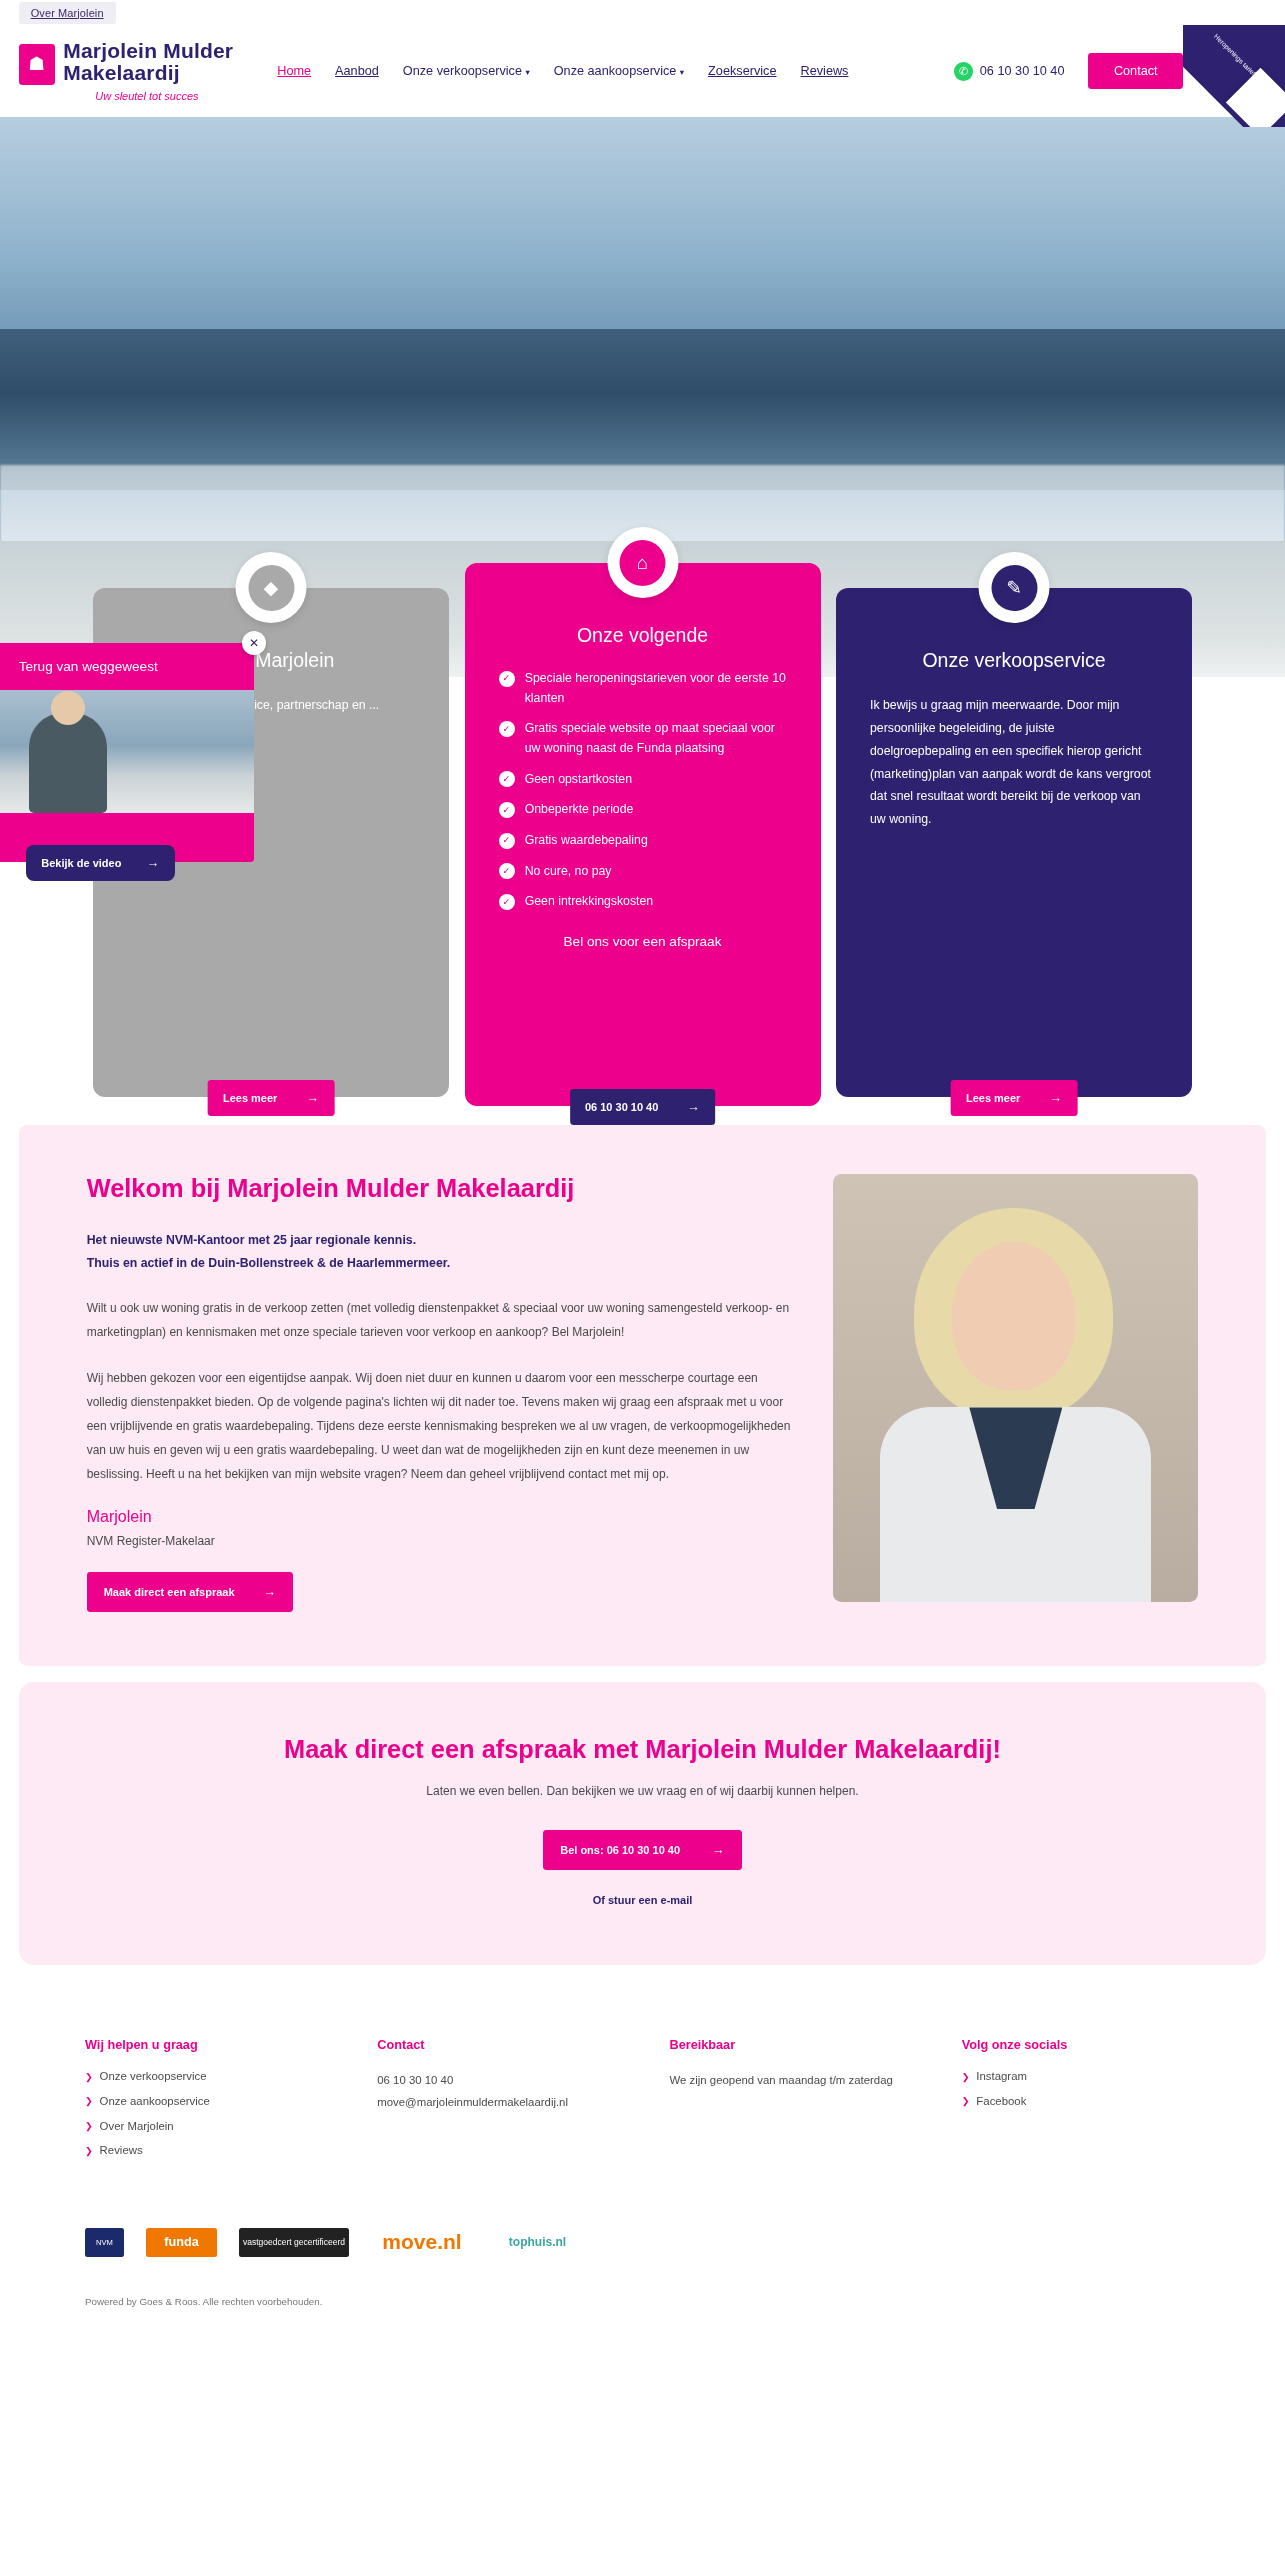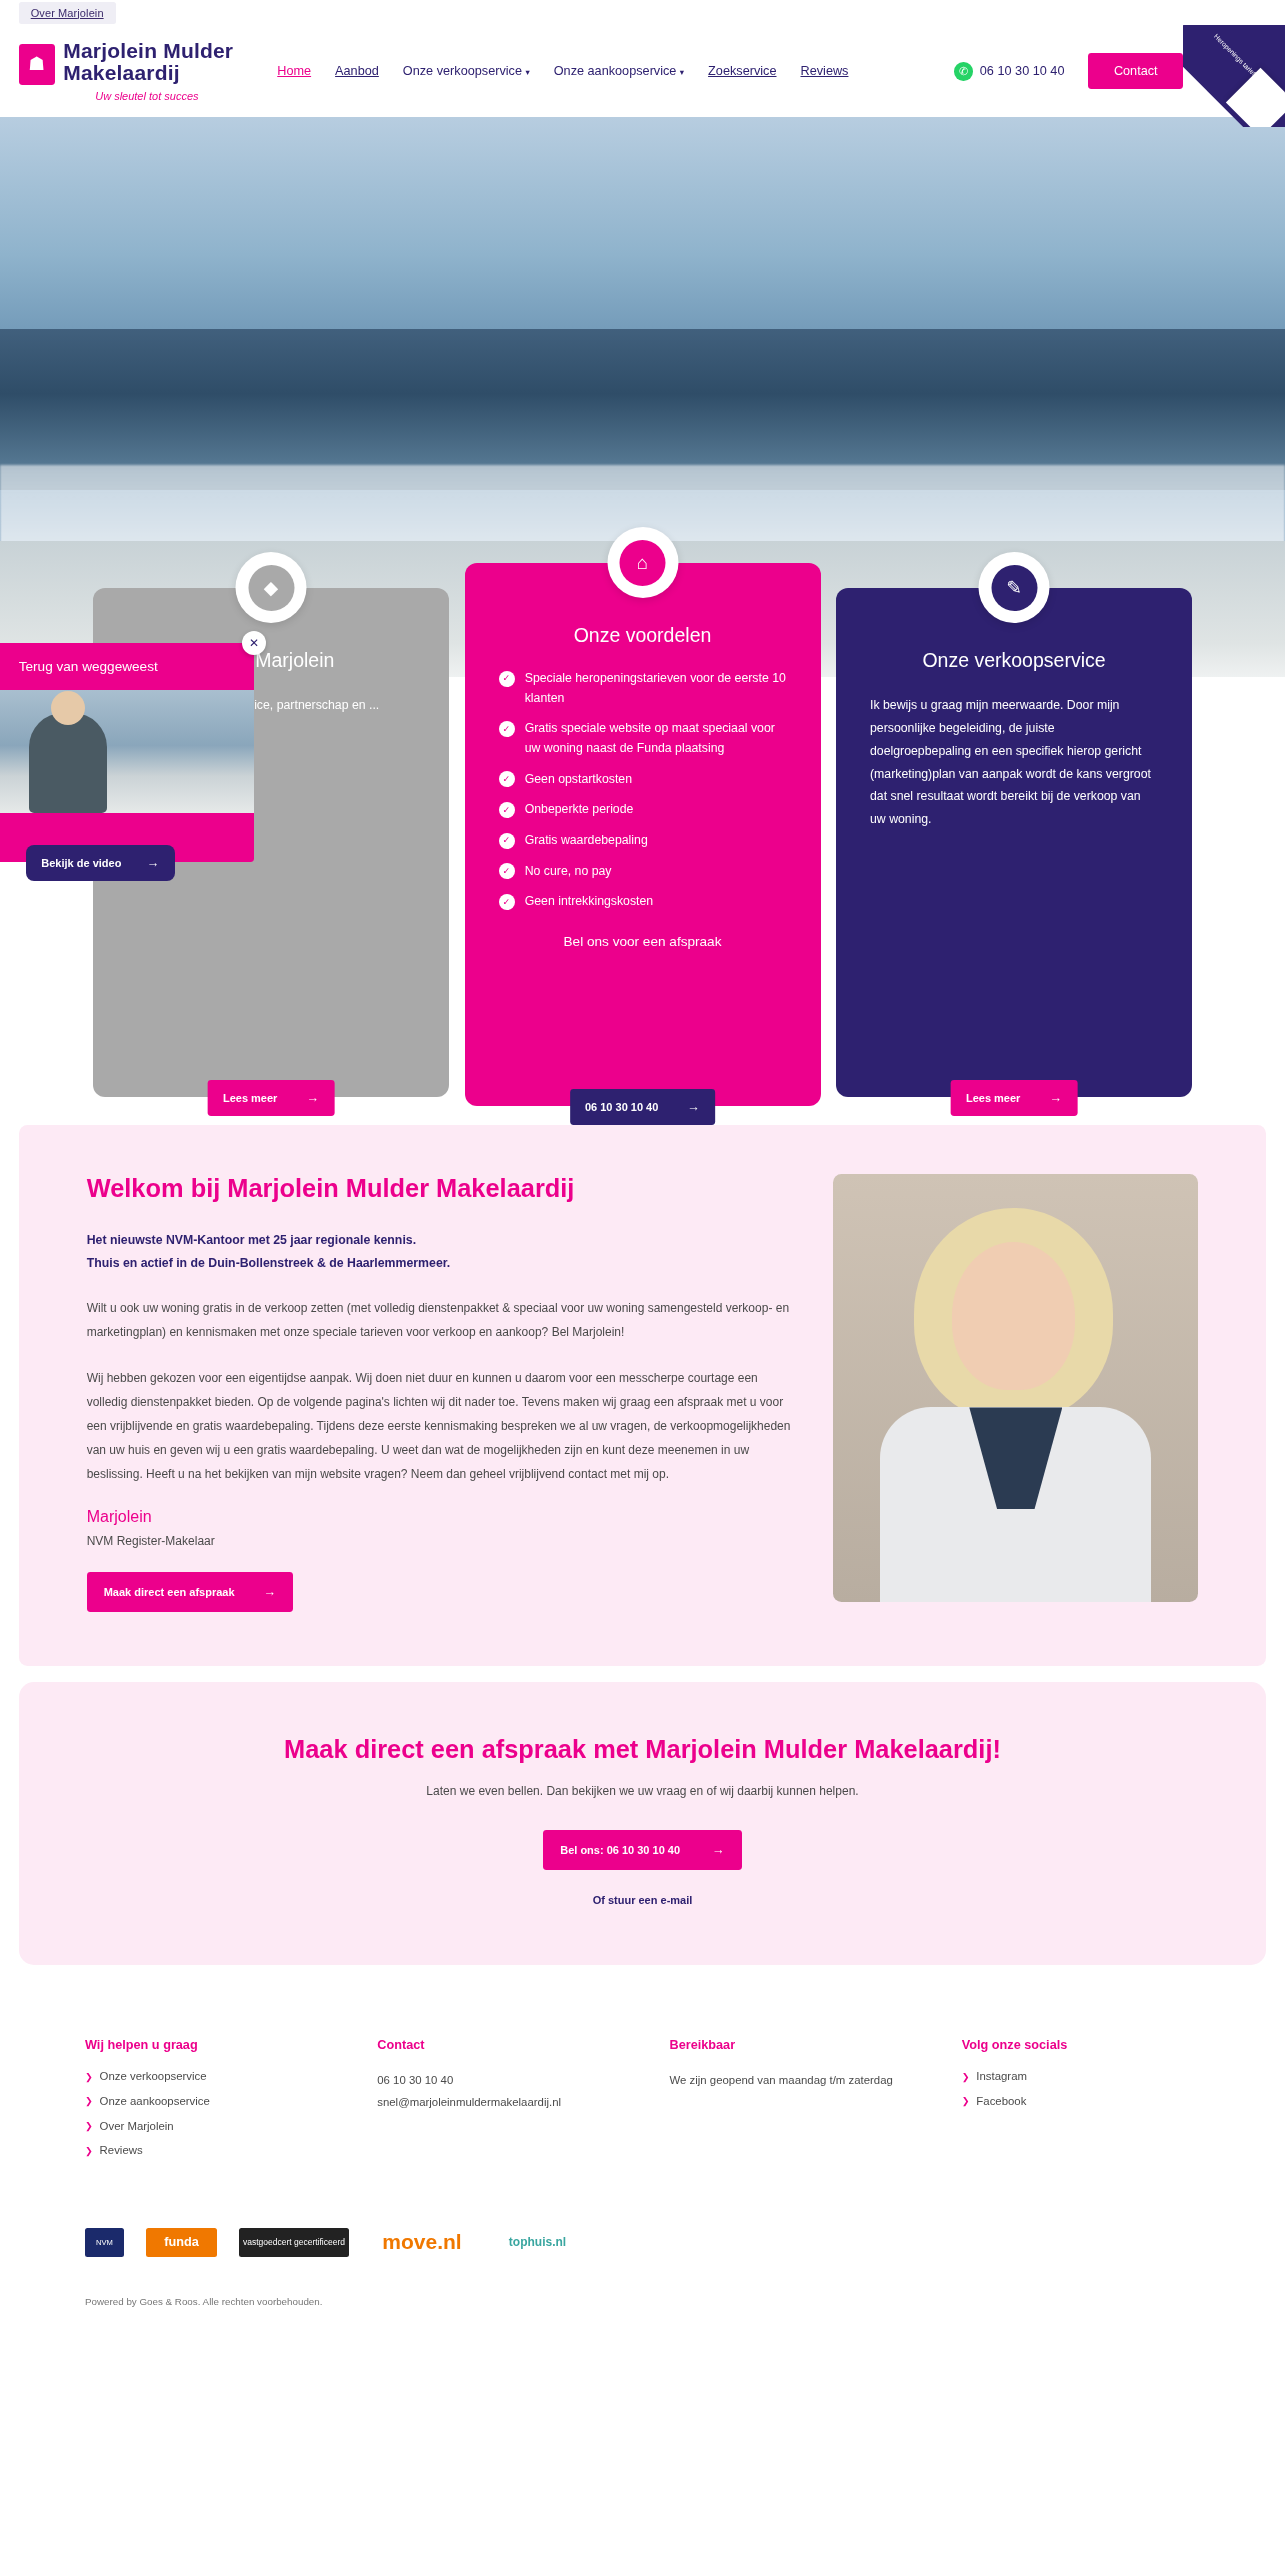--- a/index.html
+++ b/index.html
@@ -404,21 +404,21 @@
       <button class="card-btn btn-pink">
         <span>Lees meer</span>
         <span class="arrow">→</span>
       </button>
     </div>
 
     <div class="card pink">
       <div class="card-badge">
         <div class="badge-inner badge-pink">⌂</div>
       </div>
-      <div class="card-title">Onze voordelen</div>
+      <div class="card-title">Onze volgende</div>
       <ul class="bullet-list">
         <li>
             <span class="check">✓</span>
             <span>Speciale heropeningstarieven voor de eerste 10 klanten</span>
           </li>
         <li>
             <span class="check">✓</span>
             <span>Gratis speciale website op maat speciaal voor uw woning naast de Funda plaatsing</span>
           </li>
         <li>
@@ -528,21 +528,21 @@
       <li>
           <span class="fchev">❯</span>
           <a href="#" style="color:#4a4a4a;text-decoration:none">Reviews</a>
         </li>
     </ul>
   </div>
 
   <div class="fcol">
     <h4>Contact</h4>
     <p>06 10 30 10 40</p>
-    <p>snel@marjoleinmuldermakelaardij.nl</p>
+    <p>move@marjoleinmuldermakelaardij.nl</p>
   </div>
 
   <div class="fcol">
     <h4>Bereikbaar</h4>
     <p>We zijn geopend van maandag t/m zaterdag</p>
   </div>
 
   <div class="fcol">
     <h4>Volg onze socials</h4>
     <ul>

